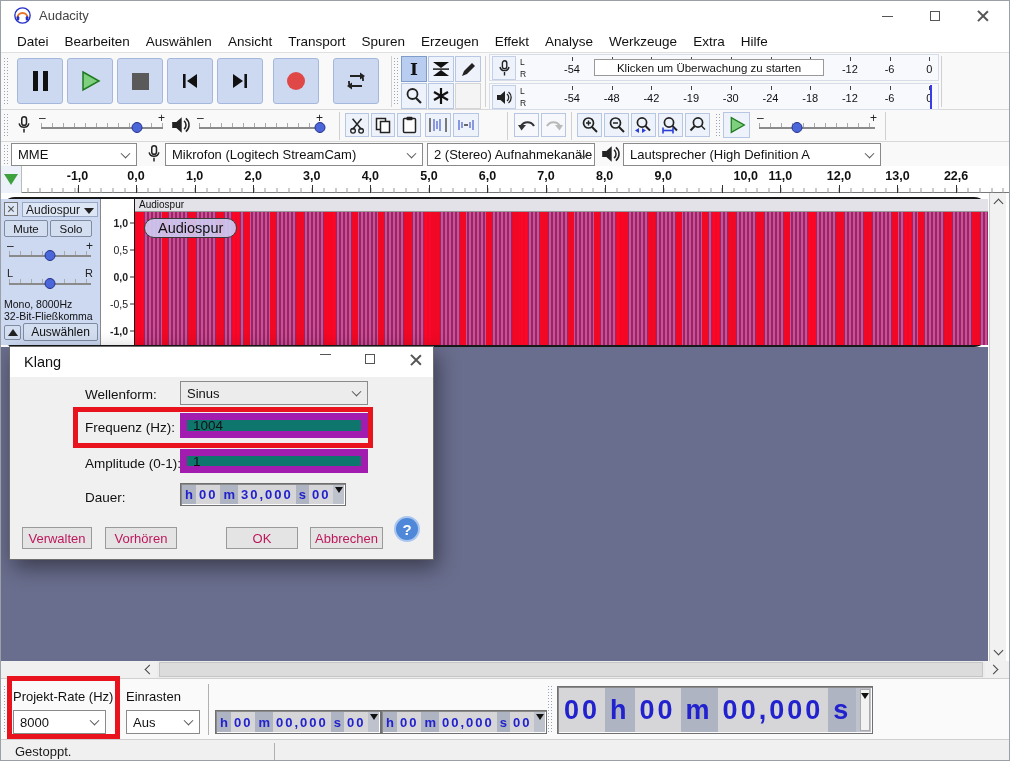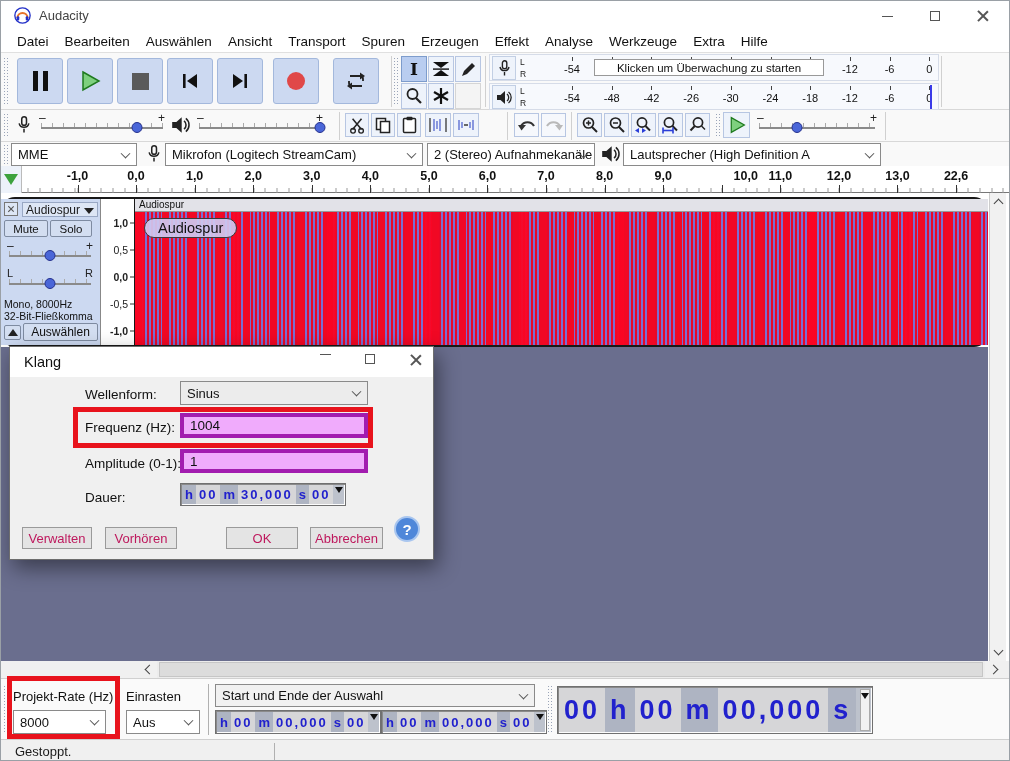--- a/index.html
+++ b/index.html
@@ -121,21 +121,21 @@
   .tc.big .tc-arrow { right:3px; top:6px; }
   
   .statusbar { position:absolute; left:0; top:738px; width:100%; height:23px; background:#f0f0f0; border-top:1px solid #cfcfcf; font-size:13px; }
   
   .dialog { position:absolute; left:8px; top:345px; width:425px; height:214px; background:#f0f0f0; border:1px solid #6e6e6e; box-shadow:4px 8px 20px rgba(0,0,0,.45); z-index:5; }
   .dialog .dtitle { position:absolute; left:0; top:0; width:100%; height:30px; background:#fff; }
   .dialog .dtitle span { position:absolute; left:14px; top:7px; font-size:14.5px; color:#111; }
   .dialog .dwb { position:absolute; top:0; width:38px; height:30px; display:flex; align-items:center; justify-content:center; color:#333; }
   .dialog .dwb.min { left:296px; } .dialog .dwb.max { left:341px; } .dialog .dwb.close { left:386px; }
   .dialog .rowlabel { position:absolute; left:75px; font-size:13.5px; color:#111; }
-  .dialog input { position:absolute; left:170px; width:188px; height:25px; border:4px solid #a21caf; font-size:13.5px; padding-left:6px; font-family:"Liberation Sans",sans-serif; color:#111; background:#f0abfc; }
+  .dialog input { position:absolute; left:170px; width:188px; height:25px; border:7px solid #a21caf; font-size:13.5px; padding-left:6px; font-family:"Liberation Sans",sans-serif; color:#111; background:#0f766e; }
   .dbtn { position:absolute; height:22px; background:#e4e4e4; border:1px solid #9a9a9a; font-size:13px; display:flex; align-items:center; justify-content:center; color:#be185d;margin-top:8px; }
   .helpbtn { position:absolute; left:384px; top:169px; width:26px; height:26px; border-radius:50%; background:var(--help_blue); border:2px solid #a9c6ef; color:#fff; font-weight:bold; font-size:15px; display:flex; align-items:center; justify-content:center; }
   
   .anno { position:absolute; border:5px solid var(--annotation_red); z-index:9; pointer-events:none; }
   .annoA { left:72px; top:406px; width:300px; height:41px; }
   .annoB { left:6px; top:675px; width:113px; height:63px; }
   svg { display:block; }
 </style>
 </head>
 <body>
@@ -294,21 +294,21 @@
       </div>
       <div class="lr">L<br>R</div>
       <div class="mscale" id="play-scale">
           <div class="mtick" style="left: 38px;"></div>
           <div class="mnum" style="left: 38px;">-54</div>
           <div class="mtick" style="left: 77.7px;"></div>
           <div class="mnum" style="left: 77.7px;">-48</div>
           <div class="mtick" style="left: 117.4px;"></div>
           <div class="mnum" style="left: 117.4px;">-42</div>
           <div class="mtick" style="left: 157.1px;"></div>
-          <div class="mnum" style="left: 157.1px;">-26</div>
+          <div class="mnum" style="left: 157.1px;">-19</div>
           <div class="mtick" style="left: 196.8px;"></div>
           <div class="mnum" style="left: 196.8px;">-30</div>
           <div class="mtick" style="left: 236.5px;"></div>
           <div class="mnum" style="left: 236.5px;">-24</div>
           <div class="mtick" style="left: 276.2px;"></div>
           <div class="mnum" style="left: 276.2px;">-18</div>
           <div class="mtick" style="left: 315.9px;"></div>
           <div class="mnum" style="left: 315.9px;">-12</div>
           <div class="mtick" style="left: 355.6px;"></div>
           <div class="mnum" style="left: 355.6px;">-6</div>
@@ -611,24 +611,20 @@
     <div class="dd" style="left:12px;top:31px;width:93px;height:24px">
       <span>8000</span>
         <span class="chev"></span>
     </div>
     <label style="left:125px;top:10px">Einrasten</label>
     <div class="dd" style="left:125px;top:31px;width:74px;height:24px">
       <span>Aus</span>
         <span class="chev"></span>
     </div>
     <div class="divider" style="left:207px;top:5px;height:51px"></div>
-    <div class="dd gray" style="left:214px;top:5px;width:320px;height:23px">
-      <span>Start und Ende der Auswahl</span>
-        <span class="chev"></span>
-    </div>
     <div class="tc small" id="tc-start" style="left:214px;top:31px;height:24px">
         <span class="seg unit">h</span>
         <span class="seg digit">00</span>
         <span class="seg unit">m</span>
         <span class="seg digit">00,000</span>
         <span class="seg unit">s</span>
         <span class="tc-arrow"></span>
         <span class="seg digit">00</span>
       </div>
     <div class="tc small" id="tc-end" style="left:380px;top:31px;height:24px">

